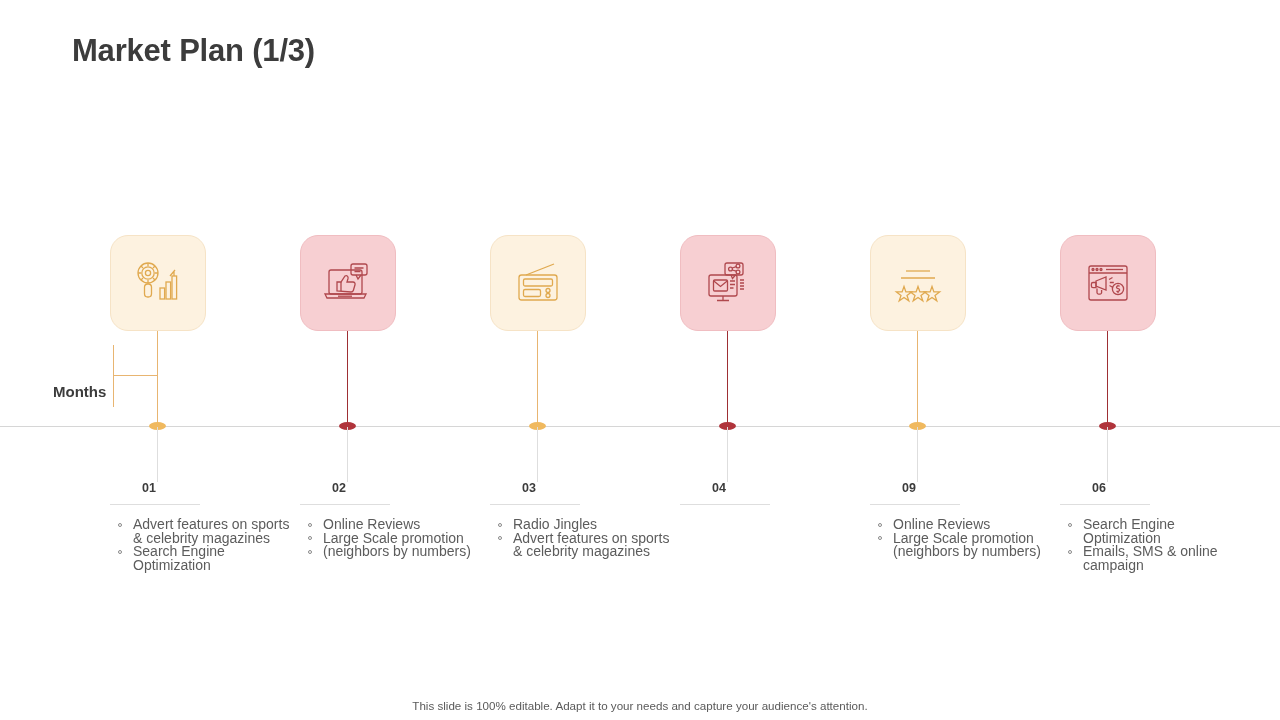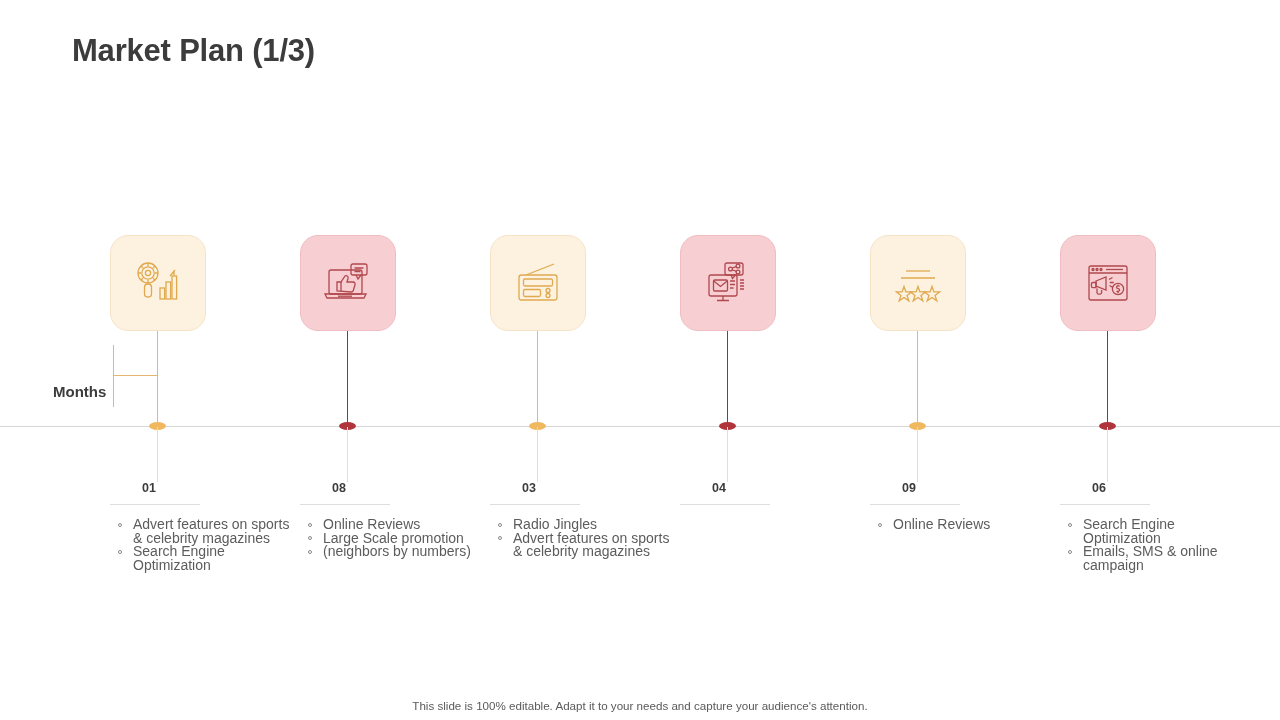--- a/index.html
+++ b/index.html
@@ -309,21 +309,21 @@
           <path d="M36 20 l2 4 l3 -4"></path>
           <path d="M34.5 13 h9 M34.5 16.5 h6"></path>
           <path d="M17 36 v-9 h4 l4 -6 c2 -1 3.5 0.5 3 2.5 l-1 3.5 h6 c1.6 0 2.4 1.4 2 2.8 l-1.6 5.4 c-0.3 1 -1.2 1.8 -2.4 1.8 z"></path>
           <path d="M21 27 v9"></path>
         </g>
       </svg>
     </div>
     <div class="stem pink"></div>
     <div class="dot pink"></div>
     <div class="stem-low"></div>
-    <div class="num">08</div>
+    <div class="num">02</div>
     <div class="num-underline"></div>
     <div class="bullets">
       <div class="bullet-row">
         <span class="bullet-mark"></span>
         <span>Online Reviews</span>
       </div>
       <div class="bullet-row">
         <span class="bullet-mark"></span>
         <span>Large Scale promotion</span>
       </div>
@@ -405,20 +405,24 @@
     <div class="stem cream"></div>
     <div class="dot cream"></div>
     <div class="stem-low"></div>
     <div class="num">09</div>
     <div class="num-underline"></div>
     <div class="bullets">
       <div class="bullet-row">
         <span class="bullet-mark"></span>
         <span>Online Reviews</span>
       </div>
+      <div class="bullet-row">
+        <span class="bullet-mark"></span>
+        <span>Large Scale promotion (neighbors by numbers)</span>
+      </div>
     </div>
   </div>
 
   <div class="col" style="left:1051px">
     <div class="card pink">
       <svg class="card-icon" viewBox="0 0 56 56">
         <g fill="none" stroke="#b0484d" stroke-width="1.3">
           <rect x="9" y="11" width="38" height="34" rx="2"></rect>
           <path d="M9 18 h38"></path>
           <circle cx="13" cy="14.5" r="1"></circle>

